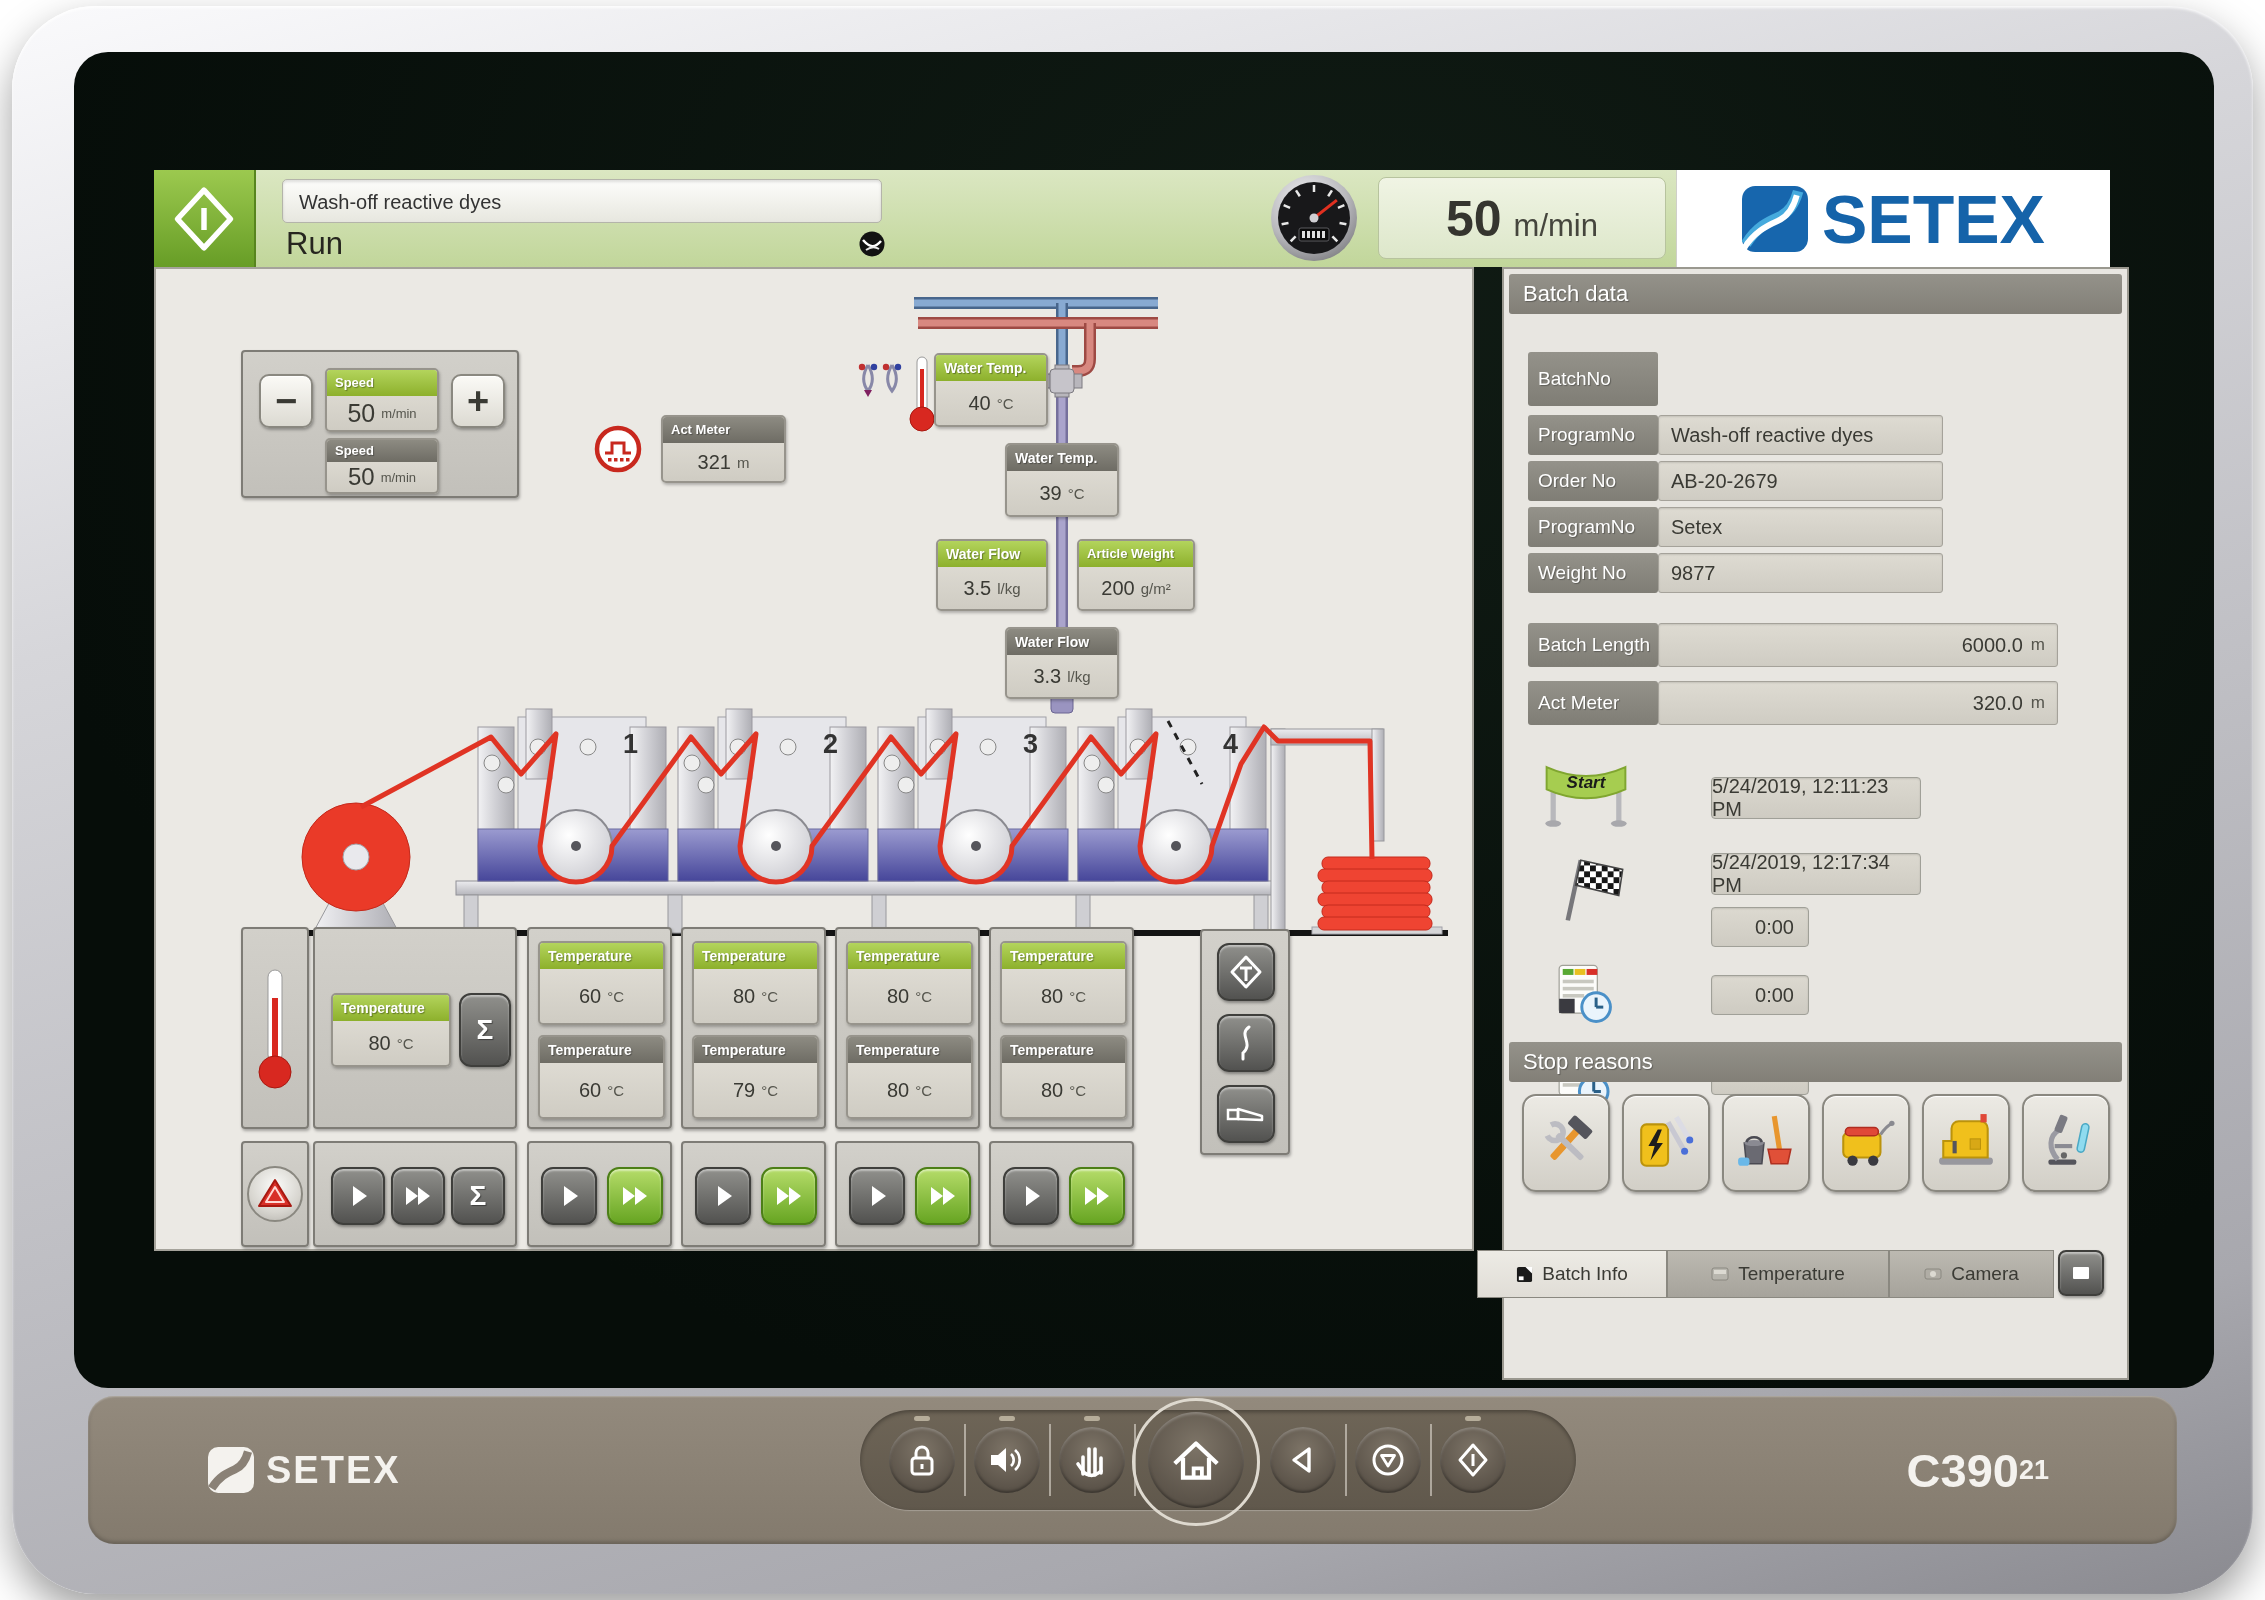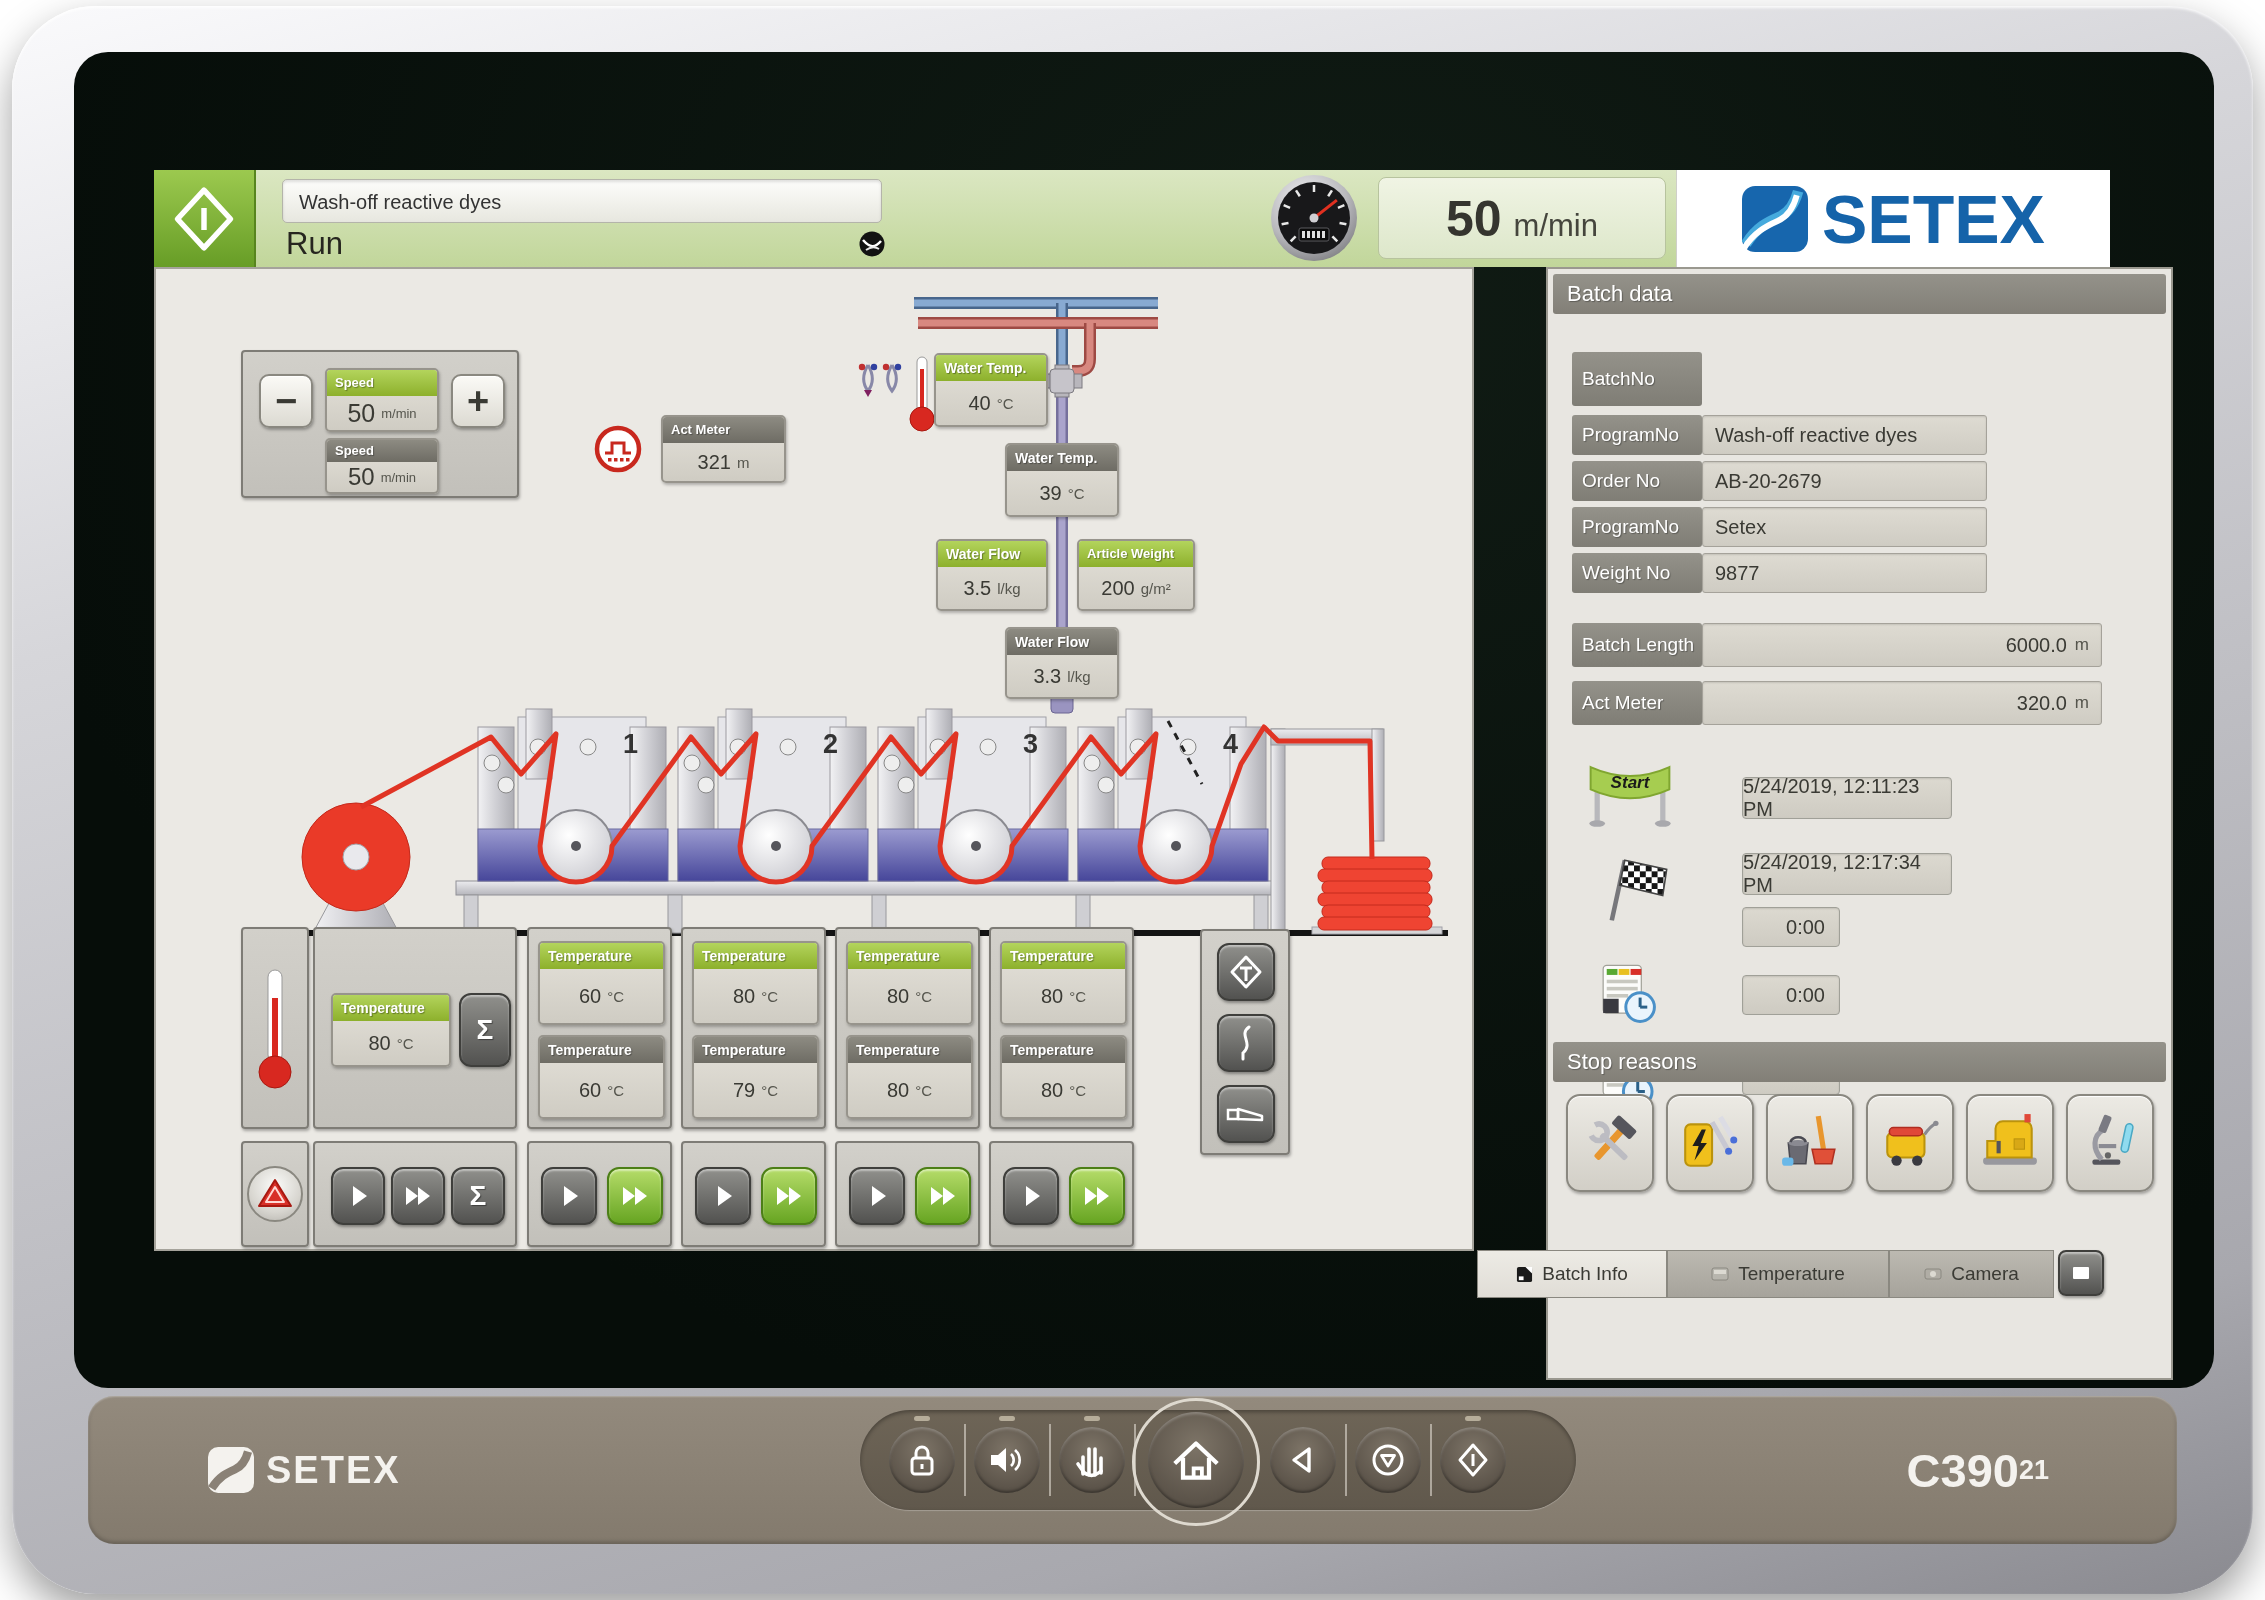--- a/index.html
+++ b/index.html
@@ -31,21 +31,21 @@
     display:flex;align-items:baseline;justify-content:center;gap:12px;padding-top:12px;box-sizing:border-box;}
   .sr-val{font-size:50px;font-weight:bold;color:#35352f;}
   .sr-unit{font-size:31px;color:#45453d;}
   .brand-box{width:433px;height:97px;background:#fff;flex:none;display:flex;align-items:center;
     justify-content:center;gap:14px;border-left:1px solid #cfcfc9;}
   .brand-text{font-size:68px;font-weight:bold;color:#1563a9;letter-spacing:0px;}
   
   .panel-left{position:absolute;left:0;top:97px;width:1320px;height:984px;
     background:#ebe9e4;border:2px solid #a5a39b;box-sizing:border-box;}
   .diagram{position:absolute;left:0;top:0;width:100%;height:100%;}
-  .panel-right{position:absolute;left:1392px;top:97px;width:627px;height:1113px;
+  .panel-right{position:absolute;left:1348px;top:97px;width:627px;height:1113px;
     background:#e8e6e1;border:2px solid #9a988f;box-sizing:border-box;}
   .sec-head{position:absolute;left:5px;width:613px;height:40px;background:linear-gradient(#94928a,#827f77);
     border-radius:3px;color:#fff;font-size:22px;line-height:40px;padding-left:14px;box-sizing:border-box;
     text-shadow:1px 1px 1px rgba(0,0,0,.3);}
   
   .disp{position:absolute;border:2px solid #97948c;border-radius:5px;
     background:linear-gradient(#e5e2da,#cfccc3);box-shadow:1px 2px 3px rgba(0,0,0,.25);box-sizing:border-box;}
   .disp .hd{height:26px;background:linear-gradient(#b3d45c,#8db02c);border-radius:3px 3px 0 0;
     color:#fff;font-size:14px;font-weight:bold;line-height:26px;padding-left:8px;
     text-shadow:1px 1px 1px rgba(0,0,0,.35);white-space:nowrap;overflow:hidden;}
@@ -71,21 +71,21 @@
   
   .b-label{position:absolute;left:24px;width:130px;background:linear-gradient(#94928a,#7f7d75);
     border-radius:3px;color:#fff;font-size:19px;display:flex;align-items:center;padding-left:10px;
     box-sizing:border-box;text-shadow:1px 1px 1px rgba(0,0,0,.3);}
   .b-val{position:absolute;background:linear-gradient(#dedbd2,#cfccc3);border:1px solid #a5a29a;
     border-radius:3px;display:flex;align-items:center;color:#3a3a34;font-size:20px;
     padding:0 12px;box-sizing:border-box;box-shadow:inset 0 1px 2px rgba(0,0,0,.12);}
   .b-val.right{justify-content:flex-end;gap:8px;}
   .t-field{position:absolute;background:linear-gradient(#dcd9d0,#cecbc2);border:1px solid #a0a098;
     border-radius:4px;display:flex;align-items:center;justify-content:center;
-    font-size:20px;color:#3a3a34;box-shadow:inset 0 1px 2px rgba(0,0,0,.12);box-sizing:border-box;}
+    font-size:20px;color:#3a3a34;box-shadow:inset 0 1px 2px rgba(0,0,0,.12);box-sizing:border-box;margin-left:13px;}
   .t-field.right{justify-content:flex-end;padding-right:14px;}
   
   .btn-stop{position:absolute;width:88px;height:98px;border-radius:14px;border:2px solid #8a8880;
     background:linear-gradient(#eceae4,#d2cfc7);box-shadow:inset 0 1px 1px #fff,1px 2px 3px rgba(0,0,0,.3);
     display:flex;align-items:center;justify-content:center;box-sizing:border-box;cursor:pointer;}
   
   .tabbar-left{position:absolute;left:0;top:1080px;width:1320px;height:48px;background:linear-gradient(#ece9e3,#dfdcd5);
     border:2px solid #a09e96;box-sizing:border-box;display:flex;align-items:center;justify-content:center;gap:10px;
     font-size:19px;color:#2d2d28;cursor:pointer;}
   .tabbar-right{position:absolute;left:1323px;top:1080px;width:627px;height:48px;display:flex;}

